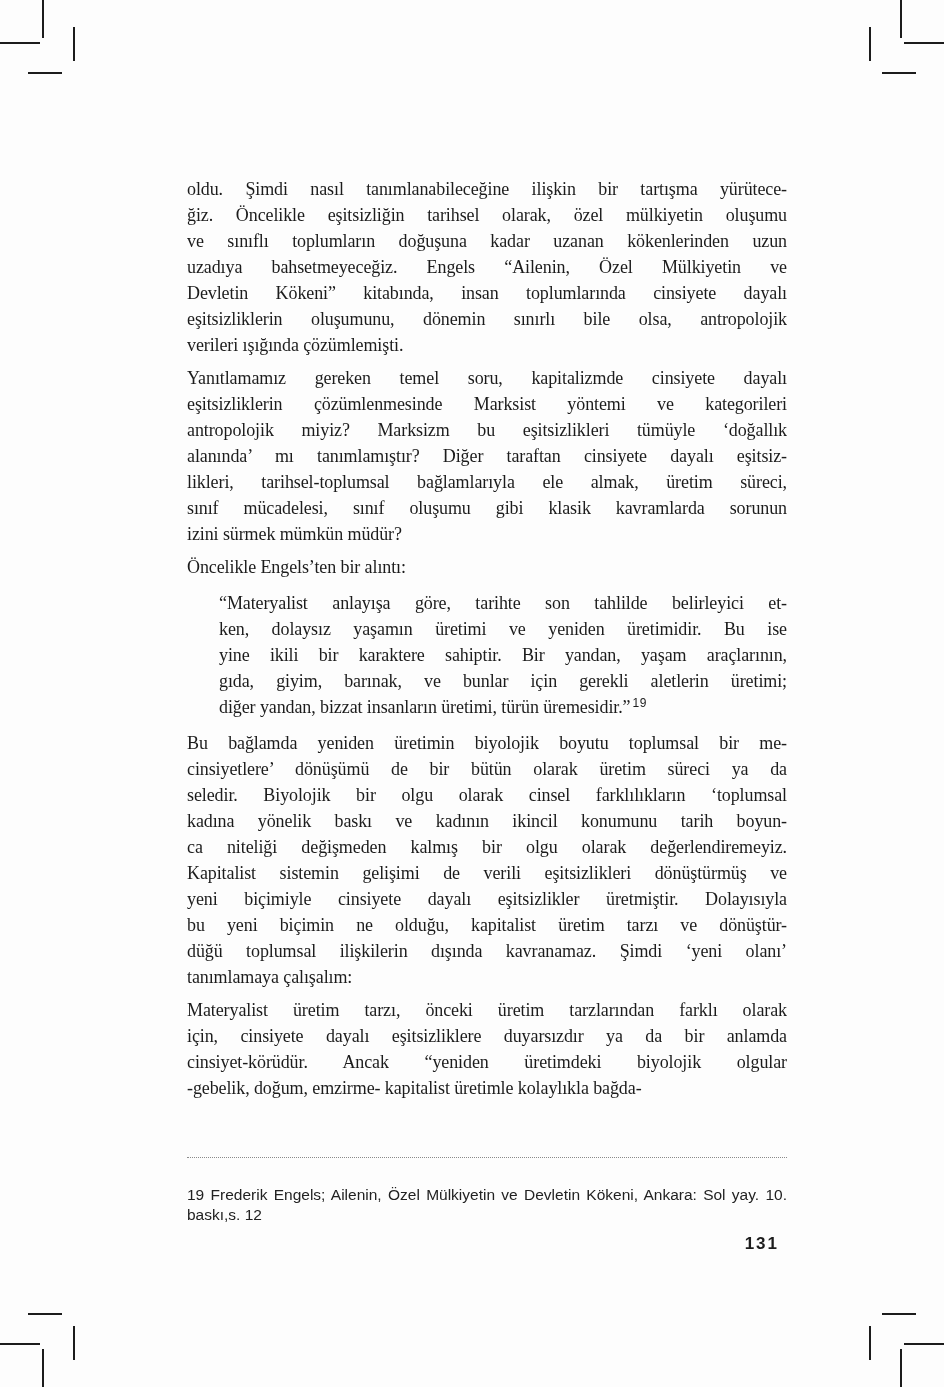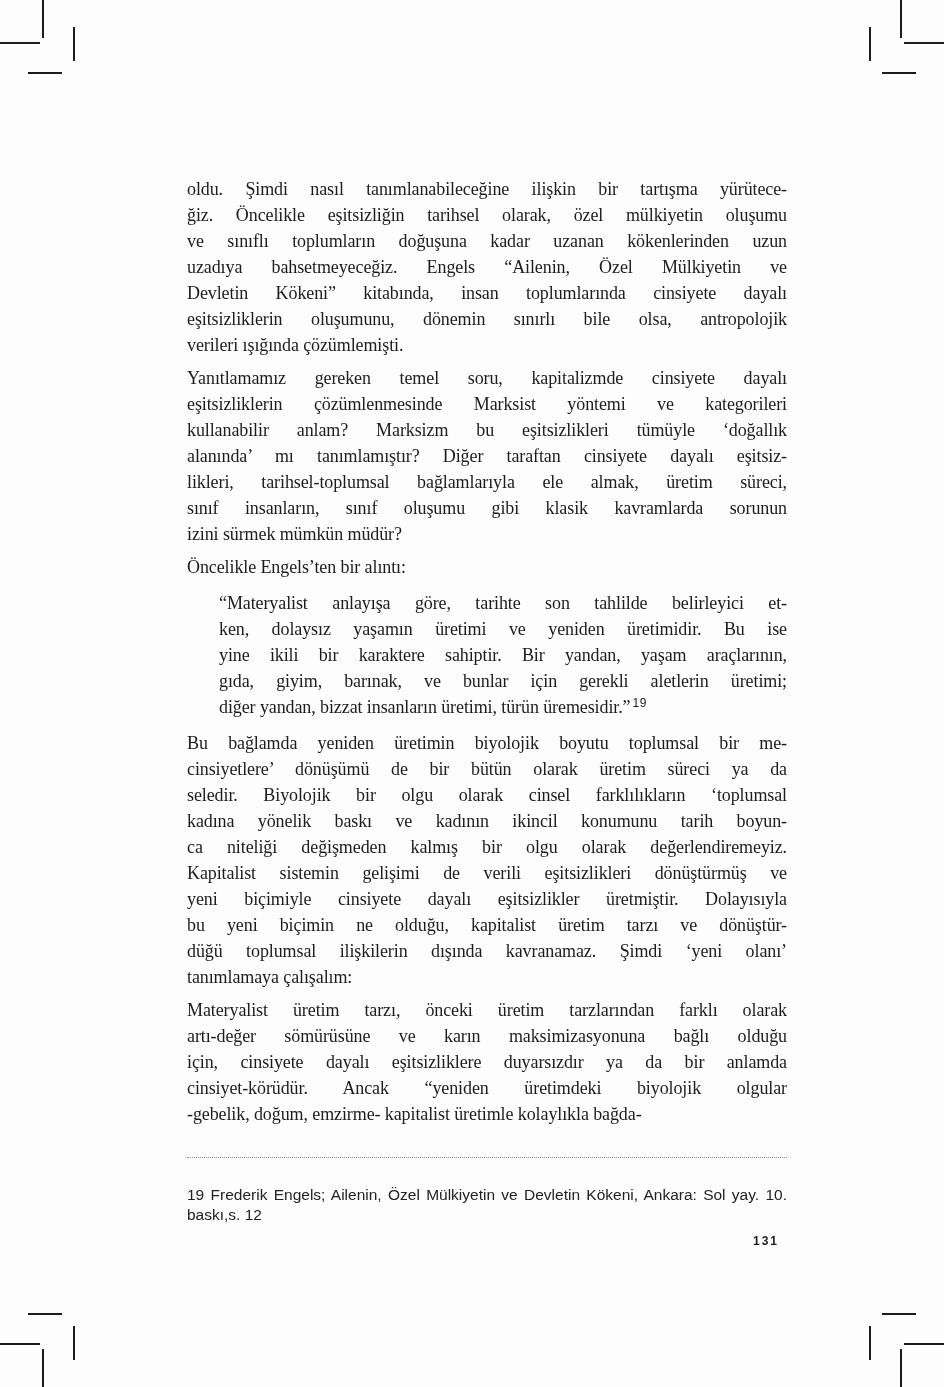--- a/index.html
+++ b/index.html
@@ -71,21 +71,21 @@
 
   
   .page-number {
     position: absolute;
     left: 187px;
     top: 1234px;
     width: 592px;
     text-align: right;
     font-family: "Liberation Sans", "DejaVu Sans", sans-serif;
     font-weight: bold;
-    font-size: 12px;
+    font-size: 17px;
     letter-spacing: 2px;
     color: var(--ink, #1a1a1a);
   }
 </style>
 </head>
 <body>
 
 <div class="page">
 
   <div class="crop v" style="left:42px;top:0;height:38px"></div>
@@ -114,24 +114,24 @@
         <div class="line">ğiz. Öncelikle eşitsizliğin tarihsel olarak, özel mülkiyetin oluşumu</div>
         <div class="line">ve sınıflı toplumların doğuşuna kadar uzanan kökenlerinden uzun</div>
         <div class="line">uzadıya bahsetmeyeceğiz. Engels “Ailenin, Özel Mülkiyetin ve</div>
         <div class="line">Devletin Kökeni” kitabında, insan toplumlarında cinsiyete dayalı</div>
         <div class="line">eşitsizliklerin oluşumunu, dönemin sınırlı bile olsa, antropolojik</div>
         <div class="line last">verileri ışığında çözümlemişti.</div>
       </div>
       <div class="para body">
         <div class="line">Yanıtlamamız gereken temel soru, kapitalizmde cinsiyete dayalı</div>
         <div class="line">eşitsizliklerin çözümlenmesinde Marksist yöntemi ve kategorileri</div>
-        <div class="line">kullanabilir anlam? Marksizm bu eşitsizlikleri tümüyle ‘doğallık</div>
+        <div class="line">antropolojik miyiz? Marksizm bu eşitsizlikleri tümüyle ‘doğallık</div>
         <div class="line">alanında’ mı tanımlamıştır? Diğer taraftan cinsiyete dayalı eşitsiz-</div>
         <div class="line">likleri, tarihsel-toplumsal bağlamlarıyla ele almak, üretim süreci,</div>
-        <div class="line">sınıf insanların, sınıf oluşumu gibi klasik kavramlarda sorunun</div>
+        <div class="line">sınıf mücadelesi, sınıf oluşumu gibi klasik kavramlarda sorunun</div>
         <div class="line last">izini sürmek mümkün müdür?</div>
       </div>
       <div class="para body">
         <div class="line last">Öncelikle Engels’ten bir alıntı:</div>
       </div>
       <div class="para quote">
         <div class="line">“Materyalist anlayışa göre, tarihte son tahlilde belirleyici et-</div>
         <div class="line">ken, dolaysız yaşamın üretimi ve yeniden üretimidir. Bu ise</div>
         <div class="line">yine ikili bir karaktere sahiptir. Bir yandan, yaşam araçlarının,</div>
         <div class="line">gıda, giyim, barınak, ve bunlar için gerekli aletlerin üretimi;</div>
@@ -144,21 +144,20 @@
         <div class="line">kadına yönelik baskı ve kadının ikincil konumunu tarih boyun-</div>
         <div class="line">ca niteliği değişmeden kalmış bir olgu olarak değerlendiremeyiz.</div>
         <div class="line">Kapitalist sistemin gelişimi de verili eşitsizlikleri dönüştürmüş ve</div>
         <div class="line">yeni biçimiyle cinsiyete dayalı eşitsizlikler üretmiştir. Dolayısıyla</div>
         <div class="line">bu yeni biçimin ne olduğu, kapitalist üretim tarzı ve dönüştür-</div>
         <div class="line">düğü toplumsal ilişkilerin dışında kavranamaz. Şimdi ‘yeni olanı’</div>
         <div class="line last">tanımlamaya çalışalım:</div>
       </div>
       <div class="para body">
         <div class="line">Materyalist üretim tarzı, önceki üretim tarzlarından farklı olarak</div>
-        <div class="line">artı-değer sömürüsüne ve karın maksimizasyonuna bağlı olduğu</div>
         <div class="line">için, cinsiyete dayalı eşitsizliklere duyarsızdır ya da bir anlamda</div>
         <div class="line">cinsiyet-körüdür. Ancak “yeniden üretimdeki biyolojik olgular</div>
         <div class="line last">-gebelik, doğum, emzirme- kapitalist üretimle kolaylıkla bağda-</div>
       </div>
     </main>
 
   <div class="footnote">
     <div class="footnote-rule"></div>
     <div id="footnote-lines">
         <div class="fn-line justify">19 Frederik Engels;  Ailenin, Özel Mülkiyetin ve Devletin Kökeni, Ankara:  Sol yay. 10.</div>

